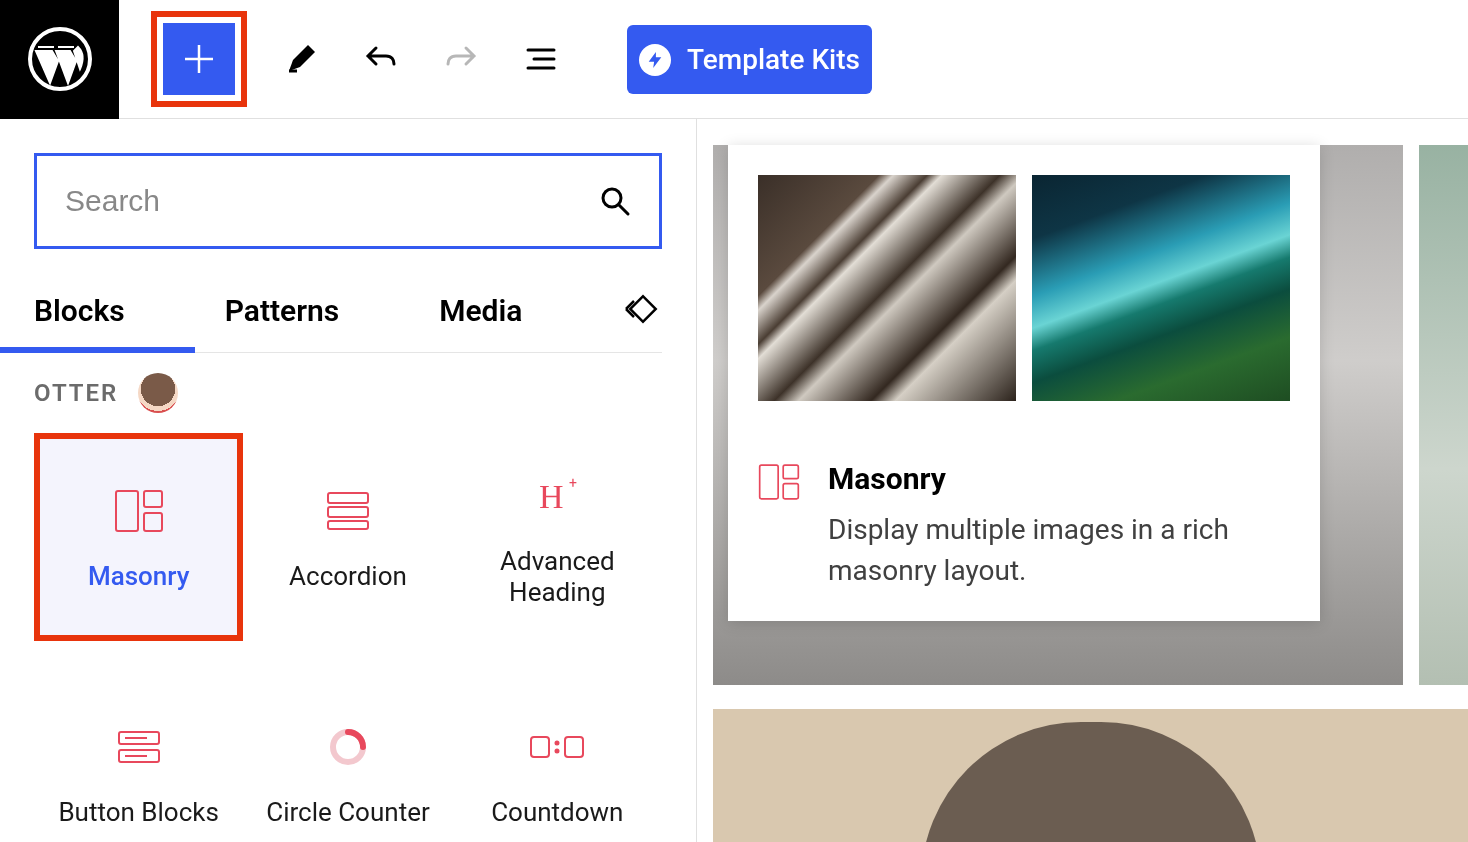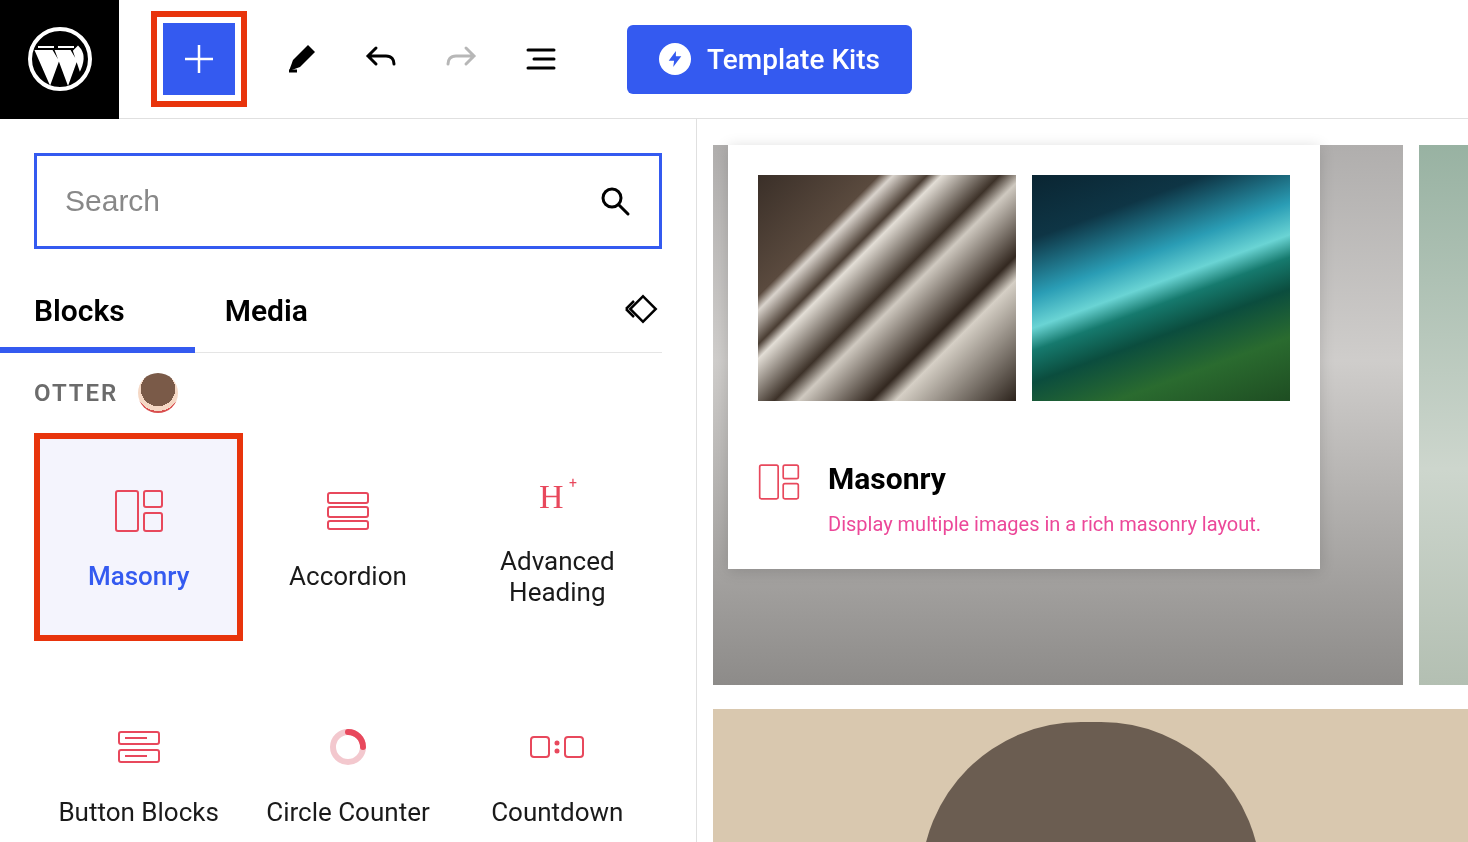--- a/index.html
+++ b/index.html
@@ -10,21 +10,21 @@
   .wp-logo svg { width: 64px; height: 64px; }
 
   .add-wrap { border: 6px solid #e8340c; padding: 6px; margin-left: 32px; }
   .add-btn { width: 72px; height: 72px; background: #345af0; display: flex; align-items: center; justify-content: center; }
   .add-btn svg { width: 36px; height: 36px; stroke: #fff; stroke-width: 2.5; }
 
   .tool-icon { width: 52px; height: 52px; display: flex; align-items: center; justify-content: center; margin-left: 28px; }
   .tool-icon svg { width: 34px; height: 34px; }
   .tool-icon.dim svg { opacity: 0.28; }
 
-  .tpl-btn { margin-left: 60px; background: #345af0; color: #fff; font-size: 28px; font-weight: 500; padding: 18px 32px; border-radius: 6px; display: flex; align-items: flex-start; gap: 16px; }
+  .tpl-btn { margin-left: 60px; background: #345af0; color: #fff; font-size: 28px; font-weight: 500; padding: 18px 12px; border-radius: 6px; display: flex; align-items: flex-end; gap: 16px; }
   .tpl-btn .bolt { width: 32px; height: 32px; border-radius: 50%; background: #fff; display: flex; align-items: center; justify-content: center; color: #345af0; font-weight: 900; font-size: 20px; }
 
   .body { display: flex; height: calc(842px - 119px); }
   .panel { width: 697px; border-right: 1px solid #e0e0e0; padding: 0 34px; }
   .search { border: 3px solid #345af0; height: 96px; margin-top: 34px; display: flex; align-items: center; padding: 0 28px; }
   .search input { flex: 1; border: none; outline: none; font-size: 30px; color: #000000; background: transparent; }
   .search input::placeholder { color: #888; }
   .search svg { width: 32px; height: 32px; }
 
   .tabs { display: flex; align-items: center; margin-top: 20px; border-bottom: 1px solid #e5e5e5; }
@@ -56,21 +56,21 @@
   .bg-bot .shp{width:340px;height:160px;border-radius:180px 180px 0 0;background:#6b5d51;margin-bottom:-40px;}
 
   .popover { position: absolute; top: 26px; left: 31px; width: 592px; background: #fff; box-shadow: 0 2px 14px rgba(0,0,0,0.15); padding: 30px; }
   .pop-imgs { display: flex; gap: 16px; margin-bottom: 60px; }
   .pimg { flex: 1; height: 226px; }
   .pimgA { background: linear-gradient(135deg,#3a2f28 0%,#5a4a3e 25%,#d9d3cc 28%,#4a3d33 35%,#e2ddd5 38%,#3d3229 50%,#cfc9c0 55%,#332820 70%,#d5cfc5 75%,#2b221b 100%); }
   .pimgB { background: linear-gradient(160deg,#0a2532 0%,#0e3545 20%,#2a9db5 38%,#6ad4d4 48%,#167a6e 55%,#0b4d3e 65%,#2a6b2f 80%,#1e4d22 100%); }
   .pop-row { display: flex; gap: 28px; align-items: flex-start; }
   .pop-icon svg { width: 42px; height: 42px; }
   .pop-title { font-size: 30px; font-weight: 700; margin-bottom: 14px; }
-  .pop-desc { font-size: 20px; color: #ec4899; line-height: 1.45; }
+  .pop-desc { font-size: 28px; color: #404040; line-height: 1.45; }
 
   .svg-red { stroke: #e8485c; fill: none; stroke-width: 2; }
 </style>
 </head>
 <body>
 
 <div class="topbar">
   <div class="wp-logo">
     <svg viewBox="0 0 64 64">
       <circle cx="32" cy="32" r="30" fill="none" stroke="#fff" stroke-width="4"></circle>
@@ -123,20 +123,21 @@
     <div class="search">
       <input type="text" placeholder="Search" style="">
       <svg viewBox="0 0 32 32">
           <circle cx="13" cy="13" r="9" fill="none" stroke="#000" stroke-width="3"></circle>
           <path d="M20 20 L29 29" stroke="#000" stroke-width="3" stroke-linecap="round"></path>
         </svg>
     </div>
 
     <div class="tabs">
       <div class="tab active">Blocks</div>
+      <div class="tab">Patterns</div>
       <div class="tab">Media</div>
       <div class="rot">
         <svg viewBox="0 0 38 38">
             <rect x="10" y="10" width="18" height="18" transform="rotate(45 19 19)" fill="none" stroke="#000" stroke-width="2.5"></rect>
             <path d="M2 19 L10 11" stroke="#000" stroke-width="2.5"></path>
             <path d="M2 19 L10 27" stroke="#000" stroke-width="2.5"></path>
           </svg>
       </div>
     </div>
 

